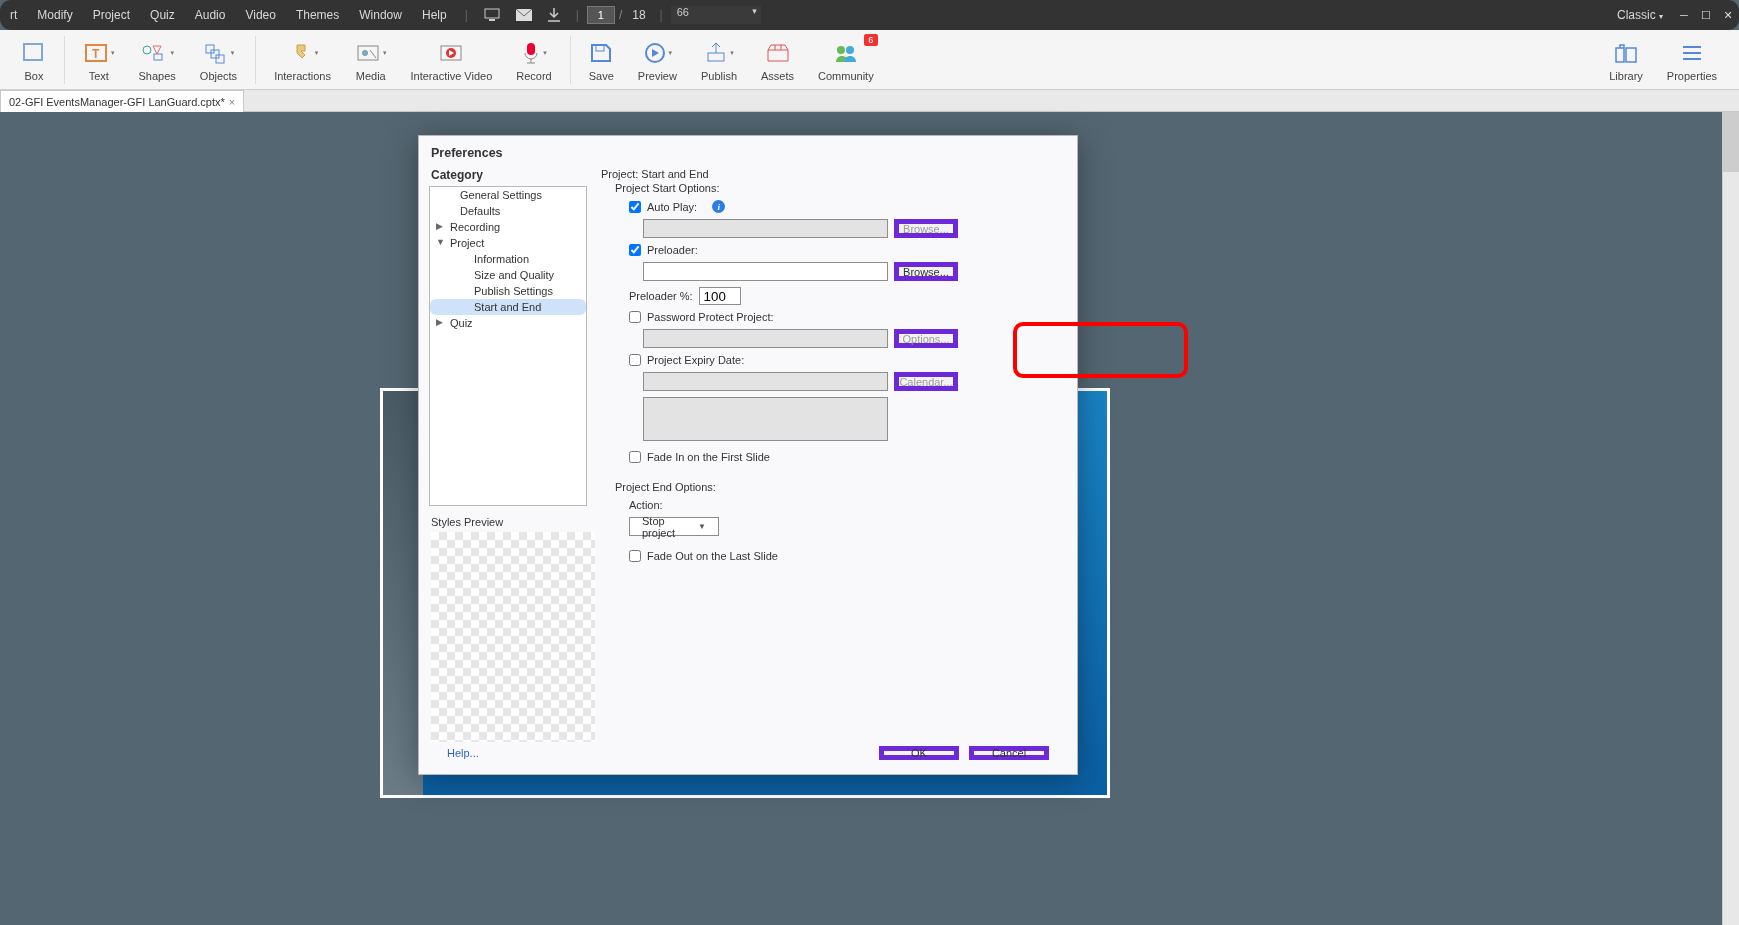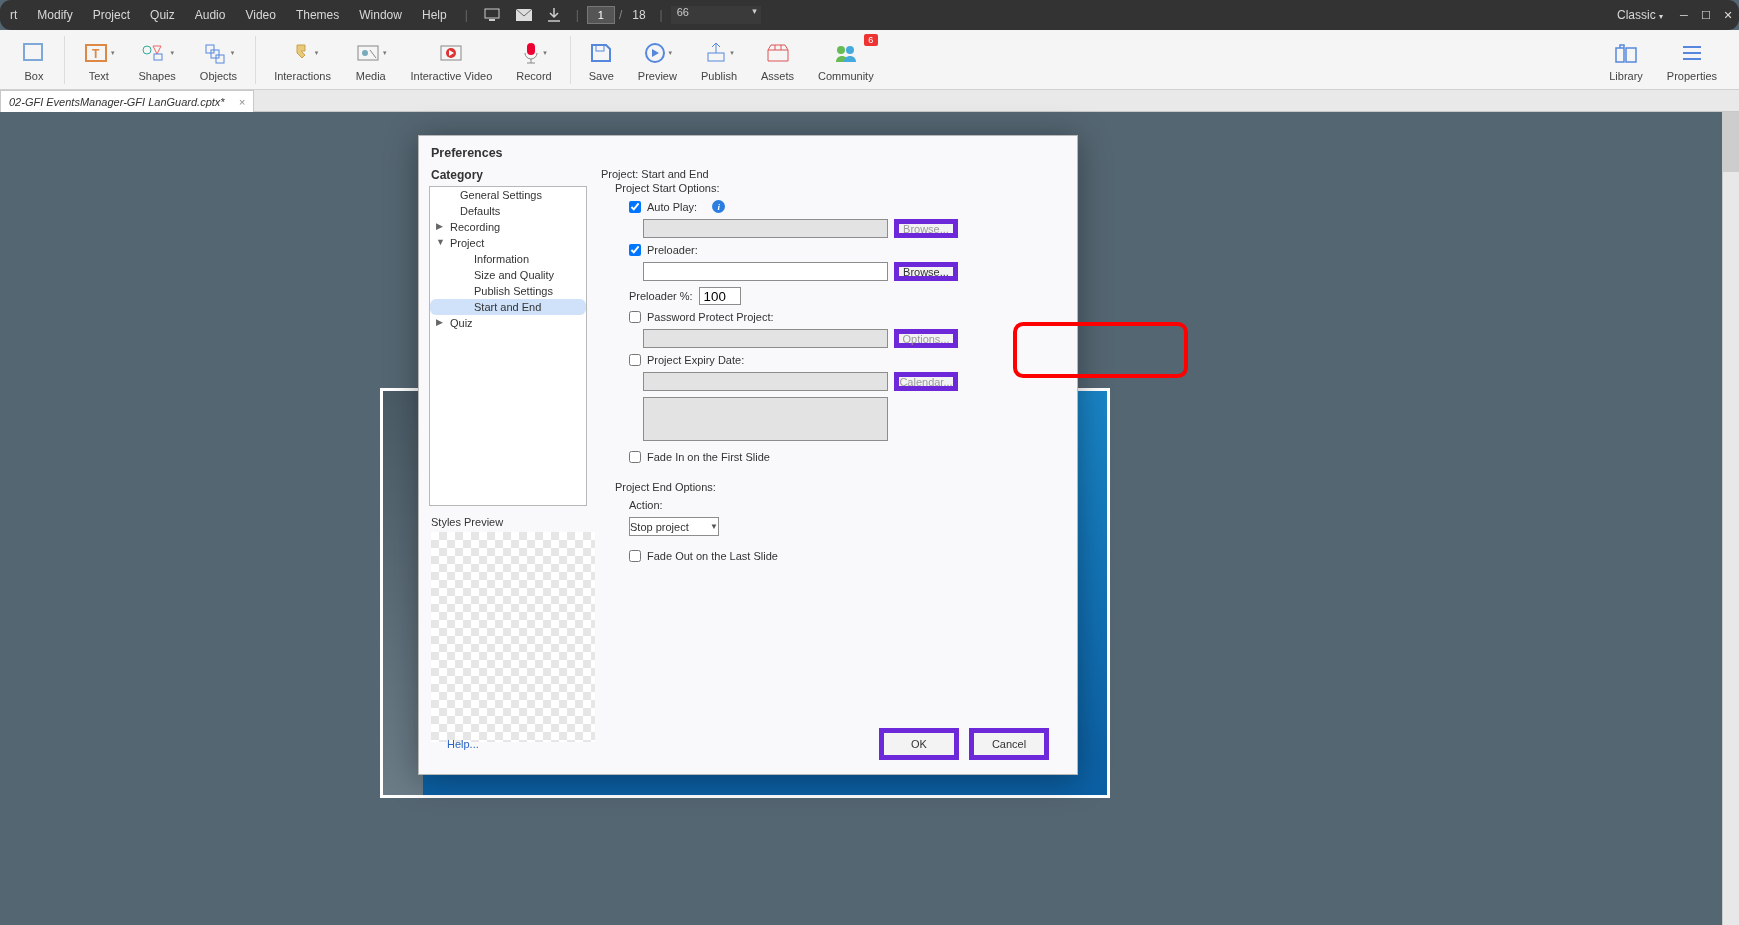--- a/index.html
+++ b/index.html
@@ -21,21 +21,21 @@
 .ribbon { height: 60px; background: #f5f5f5; border-bottom: 1px solid #d0d0d0; display: flex; align-items: center; padding: 0 10px; font-size: 11px; color: #444; }
 .ribbon .rgroup { display: flex; flex-direction: column; align-items: center; margin: 0 12px; cursor: pointer; position:relative;}
 .ribbon .ricon { height: 30px; display:flex; align-items:center; justify-content:center; }
 .ribbon .rlabel { margin-top: 2px; text-align:center;}
 .ribbon .rdiv { width: 1px; height: 48px; background: #ddd; margin: 0 6px;}
 .ribbon .badge { position:absolute; top:-4px; right:-4px; background:#e33; color:#fff; font-size:9px; width:14px; height:12px; border-radius:2px; display:flex; align-items:center; justify-content:center;}
 .ribbon .flex { flex:1;}
 .ribbon .small-arrow{ font-size:7px; color:#777; margin-left:2px;}
 
 .tabbar { height: 22px; background: #e9e9e9; border-bottom: 1px solid #c8c8c8; display: flex; align-items: stretch;}
-.tabbar .file-tab { background: #fff; border: 1px solid #c8c8c8; border-bottom: none; padding: 2px 8px; font-size: 11px; color: #333; display: flex; align-items: center; gap: 14px; height: 22px; margin-top:0px;font-style:italic;}
+.tabbar .file-tab { background: #fff; border: 1px solid #c8c8c8; border-bottom: none; padding: 2px 8px; font-size: 11px; color: #333; display: flex; align-items: center; gap: 4px; height: 22px; margin-top:0px;}
 .tabbar .close { color:#888; cursor:pointer; font-size:11px;}
 
 .workspace { position: absolute; top: 112px; left: 0; right: 0; bottom: 0; background: #546672;}
 
 .slide { position:absolute; left:380px; top:276px; width:730px; height:410px; border:3px solid #fff; background:#eee;}
 .slide-left { position:absolute; left:0; top:0; bottom:0; width:40px; background: linear-gradient(#4a5b66,#6b7c87);}
 .slide-right { position:absolute; right:0; top:0; bottom:0; left:40px; background: linear-gradient(#1984c5,#0b5fa3);}
 
 .scroll-v { position:absolute; right:0; top:112px; bottom:0; width:17px; background:#e8e8e8; border-left:1px solid #ccc;}
 .scroll-v .thumb { position:absolute; top:0; width:100%; height:60px; background:#cdcdcd;}
@@ -59,23 +59,23 @@
 .panel-right { flex:1; padding-left:20px; margin-top:-18px;}
 .panel-right .section-head{ }
 .row { display:flex; align-items:center; margin-top:6px; gap:6px;}
 .row.indent { padding-left:14px;}
 .row.indent2 { padding-left:28px;}
 .fake-input { border:1px solid #8d8d8d; background:#fff; height:19px; width:245px;}
 .fake-input.disabled { background:#e3e3e3;}
 .fake-textarea{border:1px solid #8d8d8d; background:#e3e3e3; height:44px; width:245px;}
 .btn { border:5px solid #6d28d9; background:#f3f3f3; padding:1px 0; font-size:11px; min-width:64px; text-align:center; height:19px; display:inline-flex; align-items:center; justify-content:center;}
 .btn.disabled{ color:#9b9b9b;}
-.btn.big{ min-width:80px; height:32px;}
+.btn.big{ min-width:80px; height:14px;}
 .small-num { border:1px solid #8d8d8d; height:18px; width:42px; text-align:left; padding-left:4px; background:#fff;}
-.dropdown { border:1px solid #8d8d8d; height:19px; width:90px; display:flex; align-items:center; justify-content:space-between; padding:0 0; background:#fff;}
+.dropdown { border:1px solid #8d8d8d; height:19px; width:90px; display:flex; align-items:center; justify-content:space-between; padding:0 12px; background:#fff;}
 .dropdown .dd-arrow{font-size:8px;color:#555;}
 input[type=checkbox]{ width:12px; height:12px;}
 .highlight-box { position:absolute; border:4px solid #ff0000; border-radius:10px; left:594px; top:186px; width:175px; height:56px;}
 .dialog .footer{ position:absolute; bottom:14px; left:0; right:0; display:flex; align-items:center; padding:0 28px;}
 .dialog .footer .help{ color:#2a63c0; cursor:pointer;}
 .dialog .footer .fspacer{flex:1;}
 .info-icon{ display:inline-flex; width:13px;height:13px;border-radius:50%; background:#2a7de1;color:#fff;font-size:9px;align-items:center;justify-content:center;font-family:serif;font-style:italic;font-weight:bold;}
 
 svg { display:block; }
 </style>

